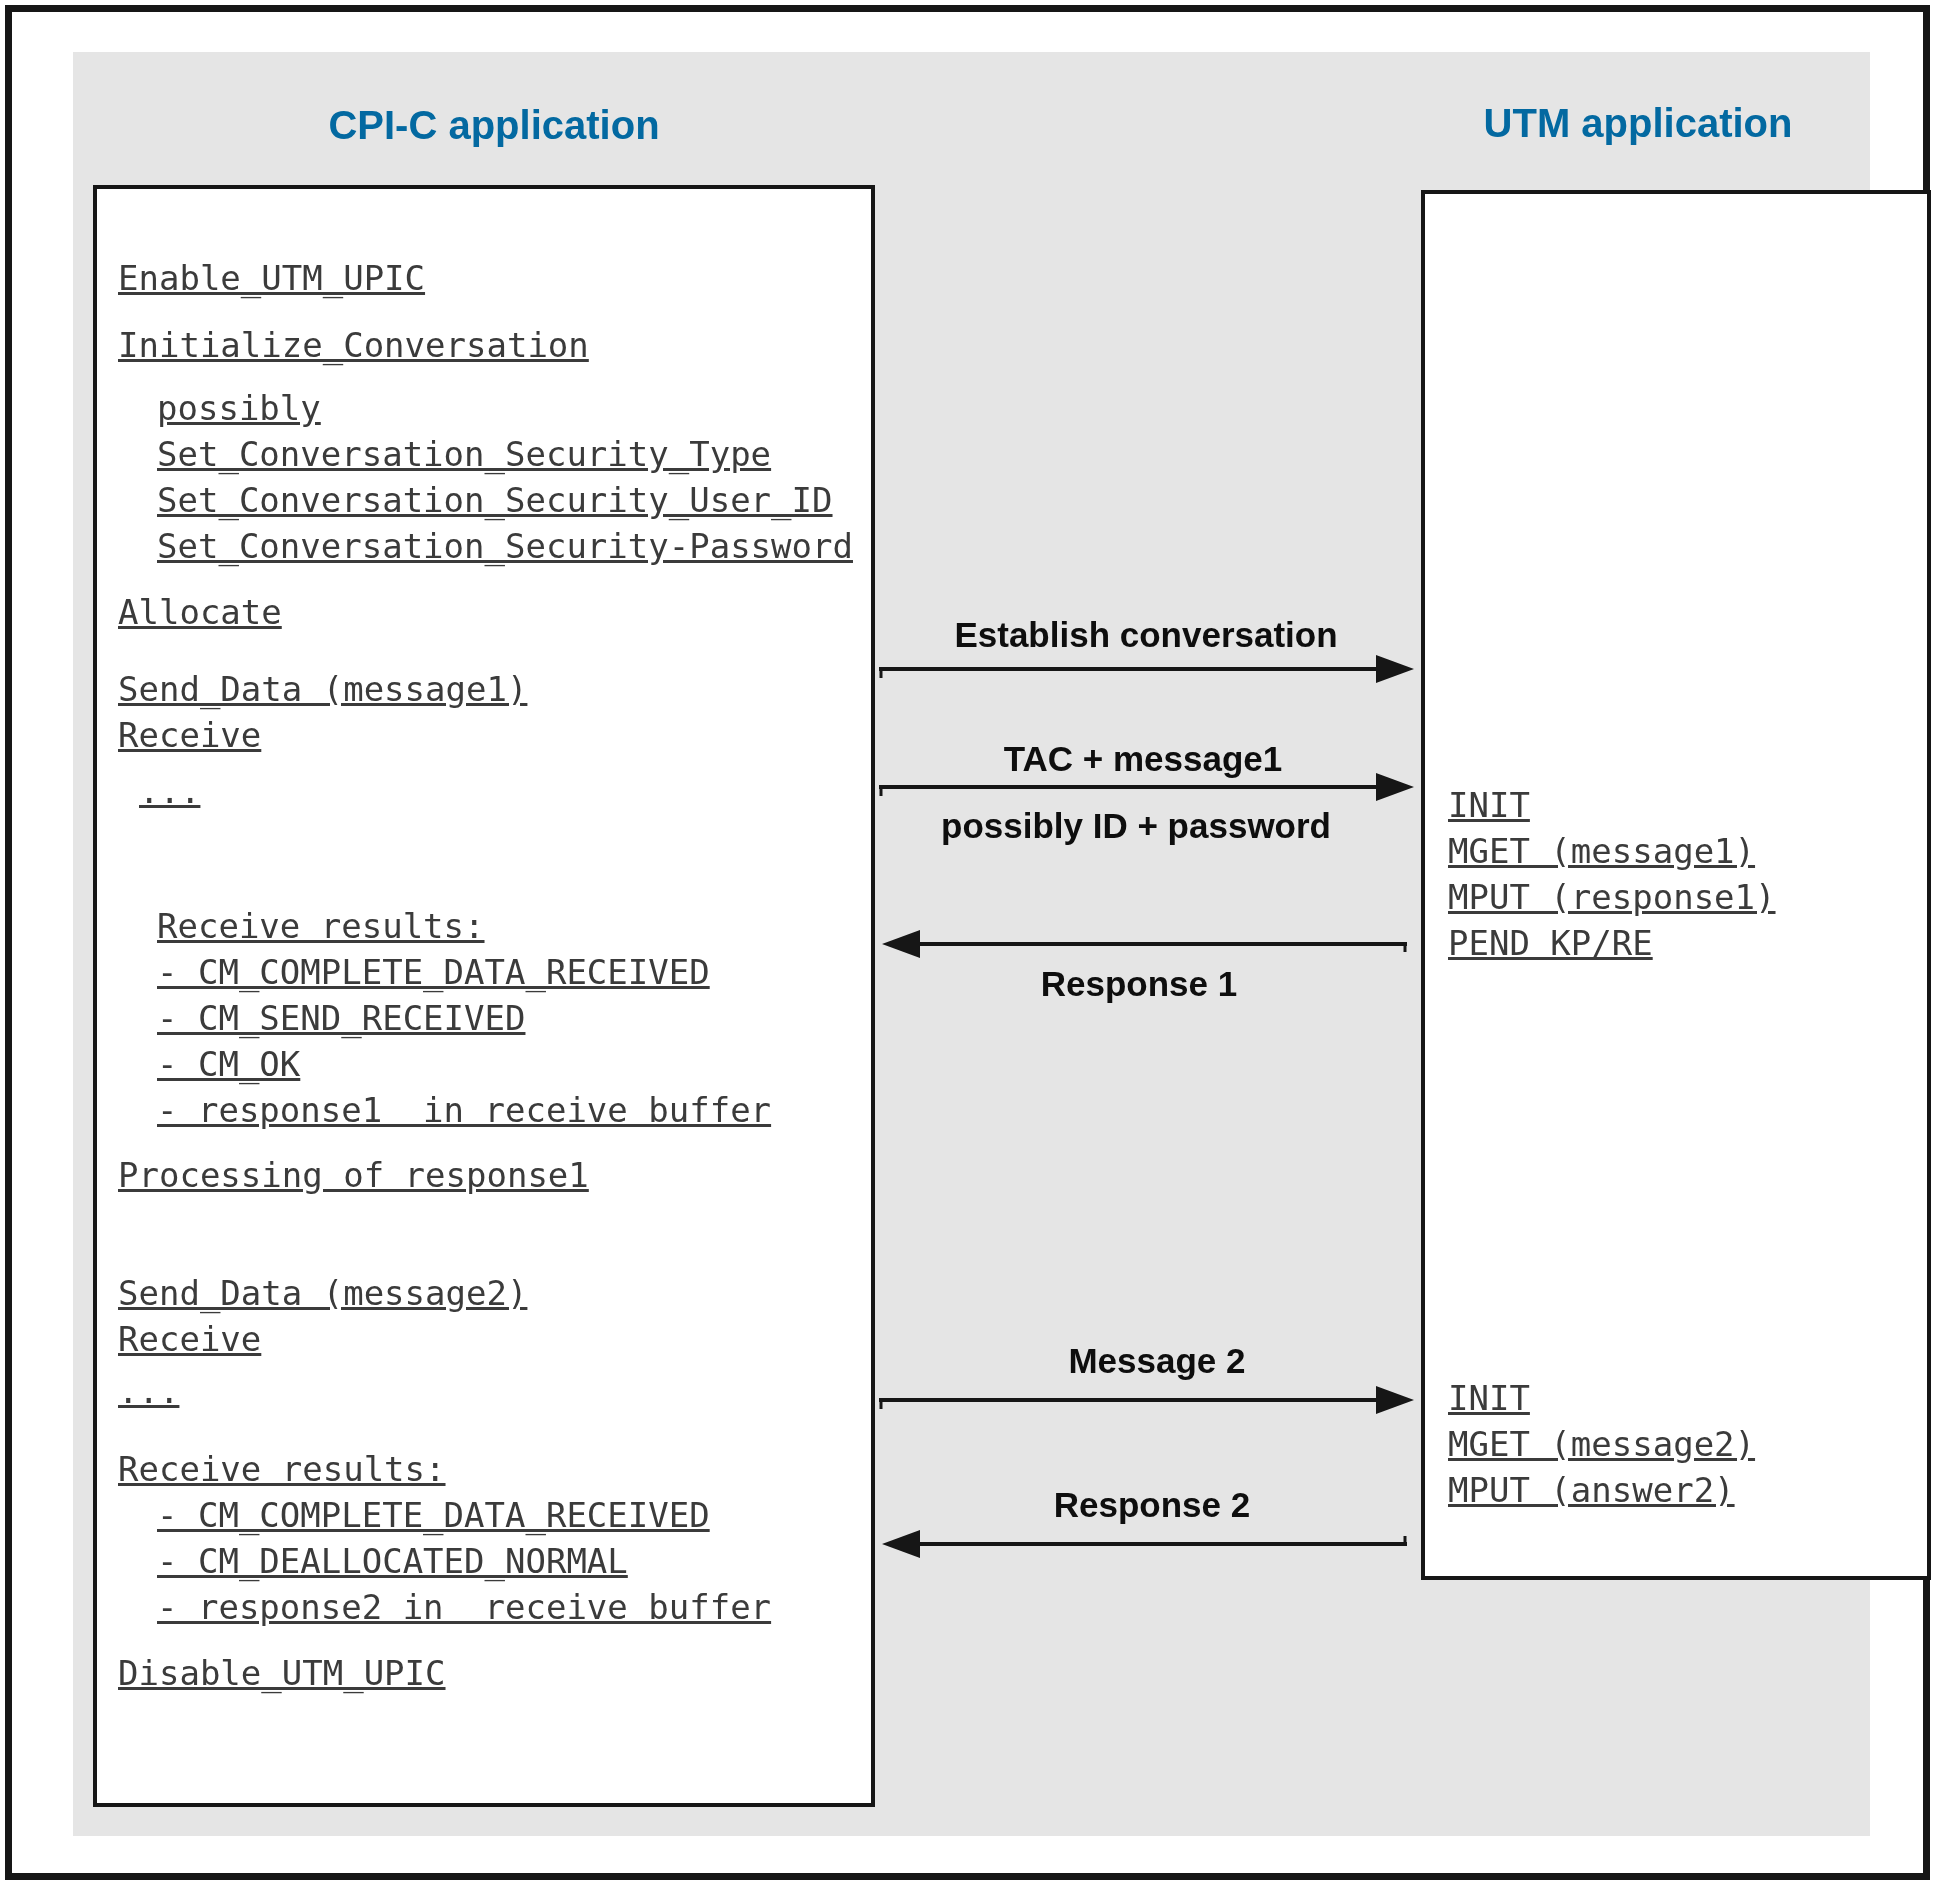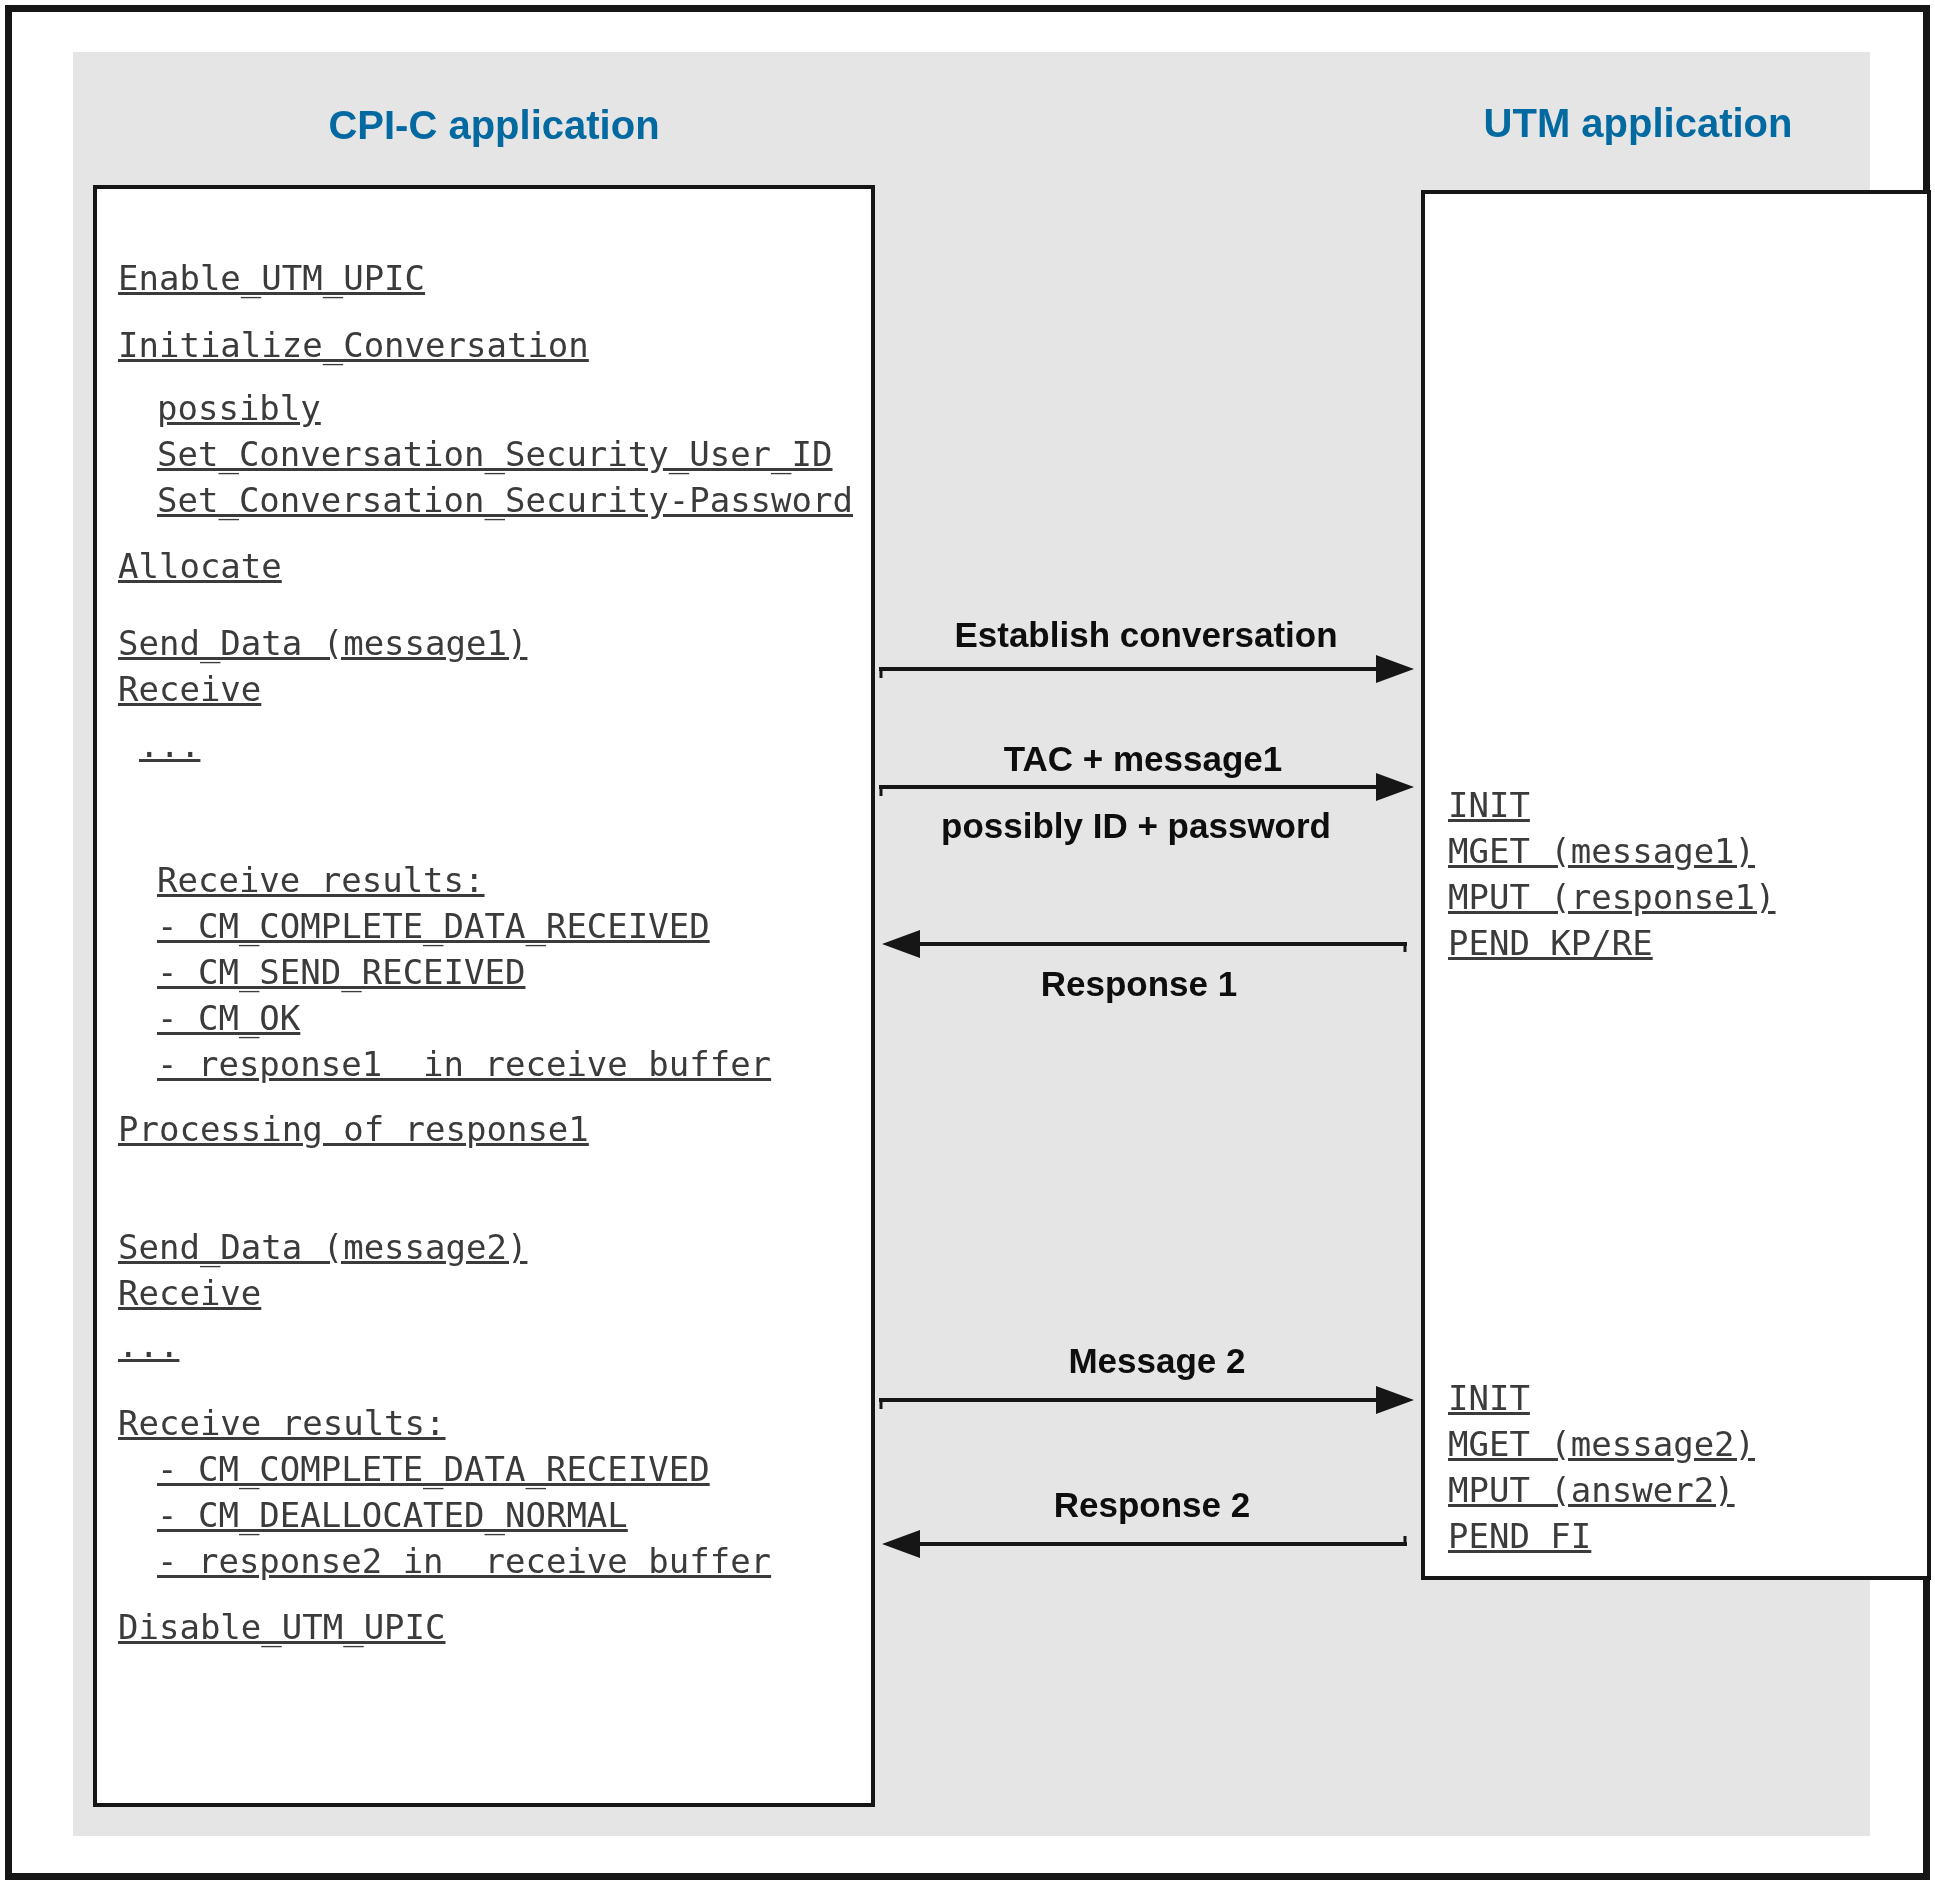--- a/index.html
+++ b/index.html
@@ -99,20 +99,21 @@
 
   <div class="app-header" style="left:494px; top:125px;">CPI-C application</div>
 
   <div class="app-header" style="left:1638px; top:123px;">UTM application</div>
 
   <div class="box cpic-box">
     <div class="code-lines" id="cpic-lines">
         <div class="code-line">Enable_UTM_UPIC</div>
         <div class="code-line" style="margin-top: 21px;">Initialize_Conversation</div>
         <div class="code-line" style="margin-top: 17px; padding-left: 39px;">possibly</div>
+        <div class="code-line" style="padding-left: 39px;">Set_Conversation_Security_Type</div>
         <div class="code-line" style="padding-left: 39px;">Set_Conversation_Security_User_ID</div>
         <div class="code-line" style="padding-left: 39px;">Set_Conversation_Security-Password</div>
         <div class="code-line" style="margin-top: 20px;">Allocate</div>
         <div class="code-line" style="margin-top: 31px;">Send_Data (message1)</div>
         <div class="code-line">Receive</div>
         <div class="code-line" style="margin-top: 10px; padding-left: 21px;">...</div>
         <div class="code-line" style="margin-top: 89px; padding-left: 39px;">Receive results:</div>
         <div class="code-line" style="padding-left: 39px;">- CM_COMPLETE_DATA_RECEIVED</div>
         <div class="code-line" style="padding-left: 39px;">- CM_SEND_RECEIVED</div>
         <div class="code-line" style="padding-left: 39px;">- CM_OK</div>
@@ -133,21 +134,20 @@
     <div class="utm-lines-1" id="utm-group-1">
         <div class="code-line">INIT</div>
         <div class="code-line">MGET (message1)</div>
         <div class="code-line">MPUT (response1)</div>
         <div class="code-line">PEND KP/RE</div>
       </div>
     <div class="utm-lines-2" id="utm-group-2">
         <div class="code-line">INIT</div>
         <div class="code-line">MGET (message2)</div>
         <div class="code-line">MPUT (answer2)</div>
-        <div class="code-line">PEND FI</div>
       </div>
   </div>
 
   <svg class="arrow-layer" width="1935" height="1891">
 
     <g>
       <line class="arrow-line" x1="879" y1="669" x2="1380" y2="669"></line>
       <line class="arrow-tick" x1="881" y1="669" x2="881" y2="678"></line>
       <polygon class="arrow-head" points="1414,669 1376,655 1376,683"></polygon>
     </g>

